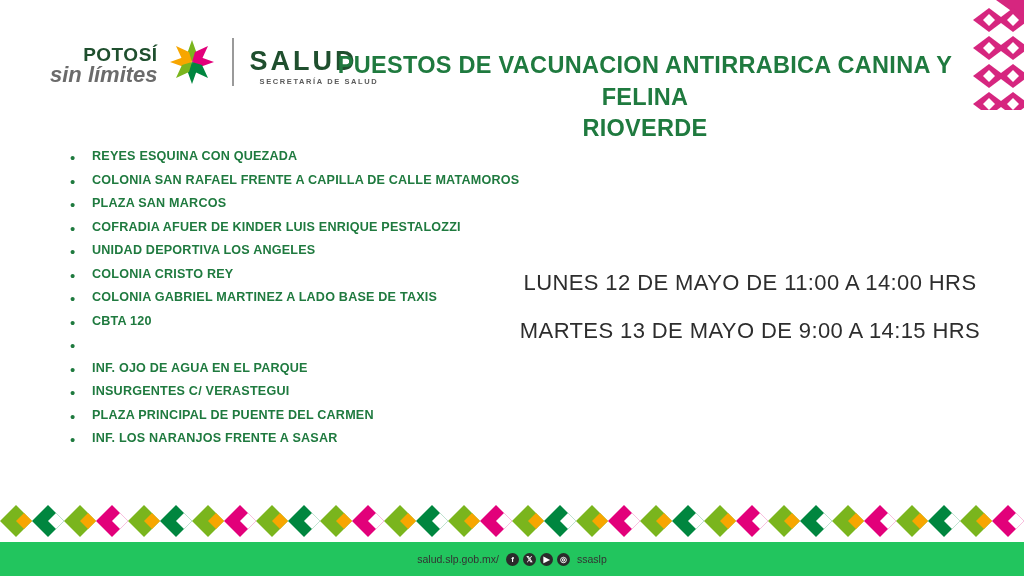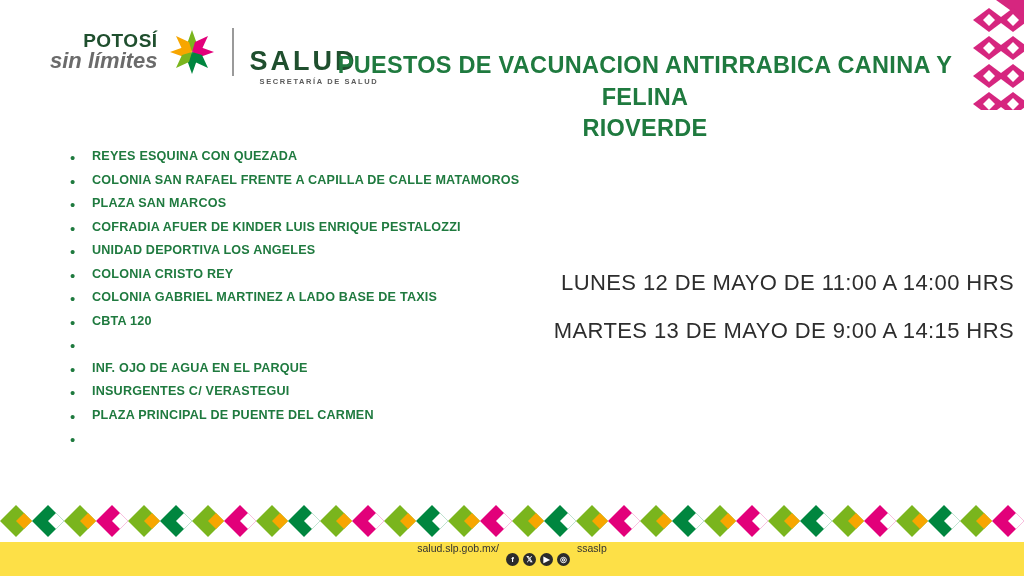--- a/index.html
+++ b/index.html
@@ -21,21 +21,21 @@
     top: 0; left: 0;
     width: 1024px;
     height: 120px;
   }
 
   .logo-block {
     position: absolute;
     left: 14px;
     top: 18px;
     display: flex;
-    align-items: center;
+    align-items: flex-end;
     gap: 10px;
   }
   .potosi-text {
     text-align: right;
     line-height: 1.0;
   }
   .potosi-line1 {
     font-weight: bold;
     font-size: 19px;
     color: #1f4f2e;
@@ -127,24 +127,24 @@
   }
   .item-text {
     font-size: 12.6px;
     font-weight: bold;
     color: #1f7a3f;
     letter-spacing: 0.2px;
   }
 
   .schedule {
     position: absolute;
-    left: 514px;
+    left: 500px;
     top: 270px;
     width: 500px;
-    text-align: right;
+    text-align: center;
   }
   .schedule-line {
     font-size: 22px;
     color: #2d2d2d;
     letter-spacing: 0.4px;
     margin-bottom: 22px;
   }
 
   
   .footer-band {
@@ -154,22 +154,23 @@
     width: 1024px;
     height: 42px;
     overflow: hidden;
   }
   .footer-bar {
     position: absolute;
     left: 0;
     bottom: 0;
     width: 1024px;
     height: 34px;
-    background: #fde047;
+    background: #22c55e;
     display: flex;
+    align-items: center;
     justify-content: center;
     gap: 7px;
   }
   .footer-url {
     font-size: 10.5px;
     color: #333333;
     font-weight: normal;
   }
   .social-icons {
     display: flex;
@@ -303,20 +304,21 @@
   <div class="list-item">
     <span class="bullet">•</span>
     <span class="item-text">INSURGENTES C/ VERASTEGUI</span>
   </div>
   <div class="list-item">
     <span class="bullet">•</span>
     <span class="item-text">PLAZA PRINCIPAL DE PUENTE DEL CARMEN</span>
   </div>
   <div class="list-item">
     <span class="bullet">•</span>
+    <span class="item-text">INF. LOS NARANJOS FRENTE A SASAR</span>
   </div>
 </div>
 
 <div class="schedule">
   <div class="schedule-line">LUNES 12 DE MAYO DE 11:00 A 14:00 HRS</div>
   <div class="schedule-line">MARTES 13 DE MAYO DE 9:00 A 14:15 HRS</div>
 </div>
 
 <div class="footer-band">
   <svg width="1024" height="42" viewBox="0 0 1024 42" preserveAspectRatio="none">

